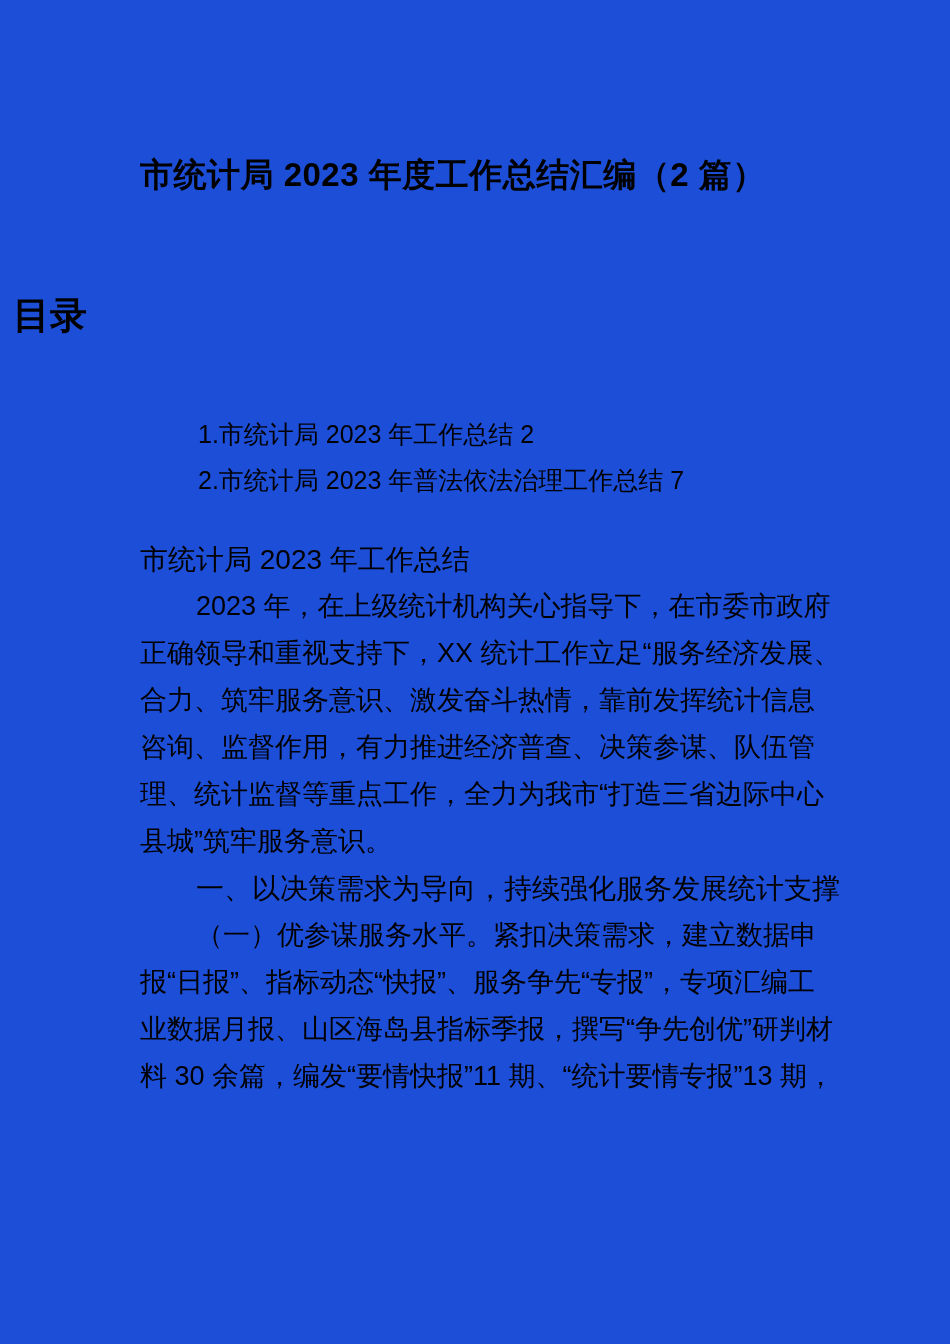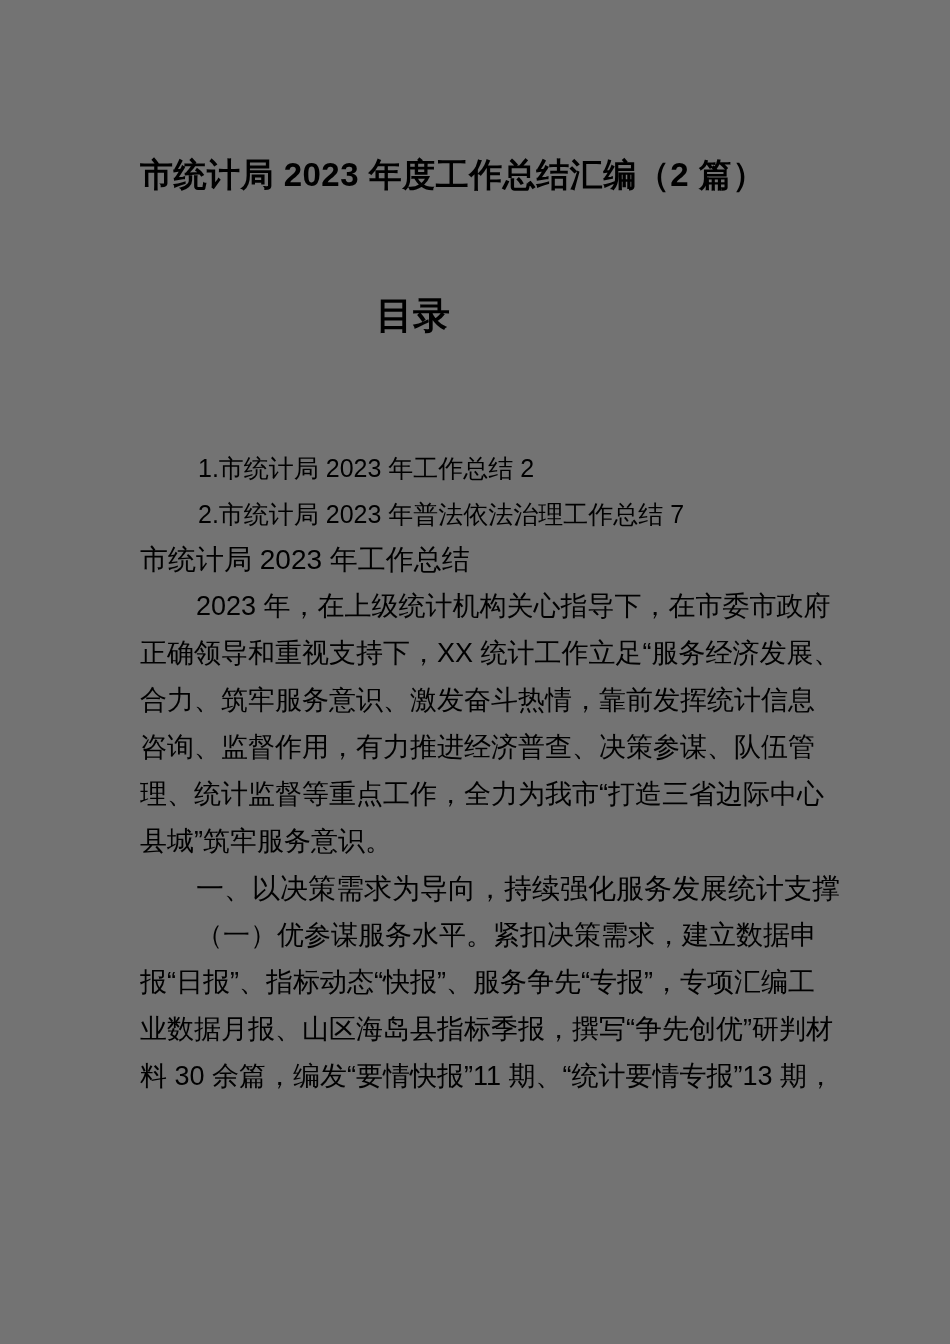--- a/index.html
+++ b/index.html
@@ -12,54 +12,54 @@
     height: 1344px;
     font-family: "Liberation Sans", "DejaVu Sans", sans-serif;
     color: #000000;
     -webkit-font-smoothing: none;
     overflow: hidden;
   }
   .page {
     position: relative;
     width: 950px;
     height: 1344px;
-    background: #737373;
+    background: #1d4ed8;
     box-sizing: border-box;
   }
 
   
   .doc-title {
     position: absolute;
     left: 140px;
     top: 152px;
     width: 680px;
     font-size: 33px;
     font-weight: bold;
     letter-spacing: 0.5px;
     line-height: 46px;
     white-space: nowrap;
   }
 
   
   .toc-heading {
     position: absolute;
-    left: 4px;
+    left: 13px;
     top: 292px;
     width: 818px;
-    text-align: center;
+    text-align: left;
     font-size: 37px;
     font-weight: bold;
     line-height: 48px;
   }
 
   
   .toc-list {
     position: absolute;
     left: 140px;
-    top: 445px;
+    top: 411px;
     width: 680px;
   }
   .toc-item {
     font-size: 25px;
     line-height: 46px;
     padding-left: 58px;
     white-space: nowrap;
   }
 
   

